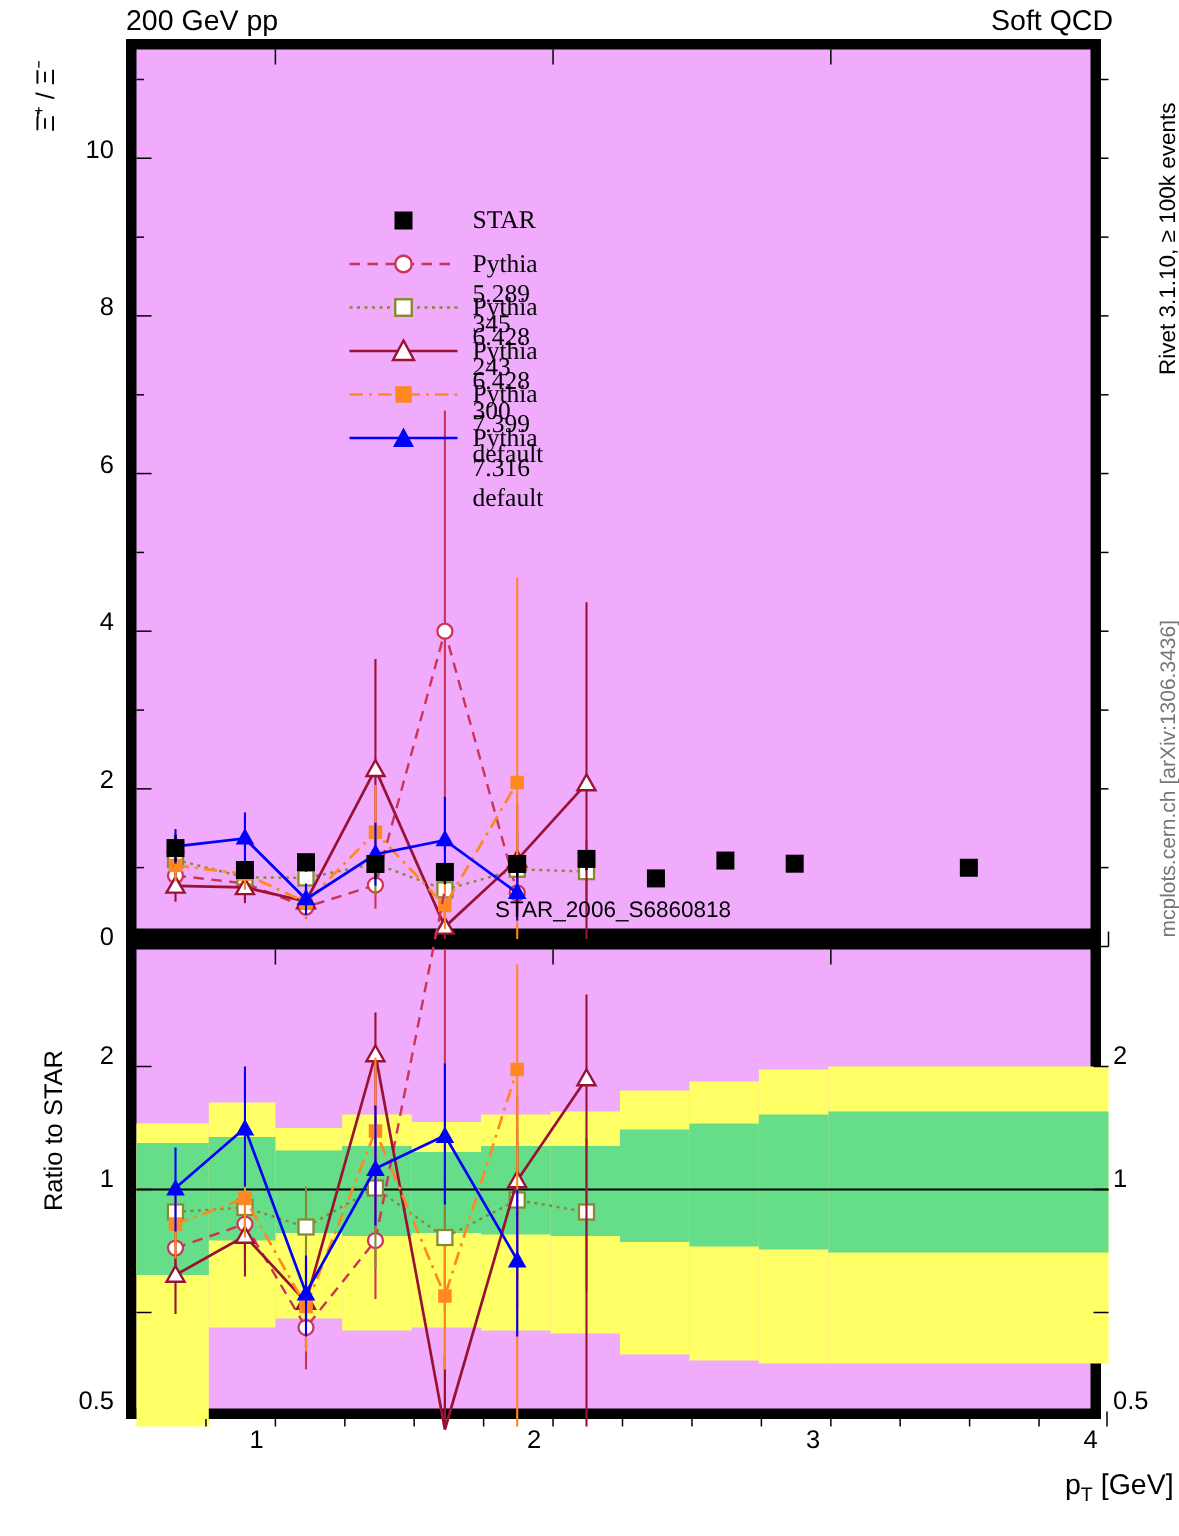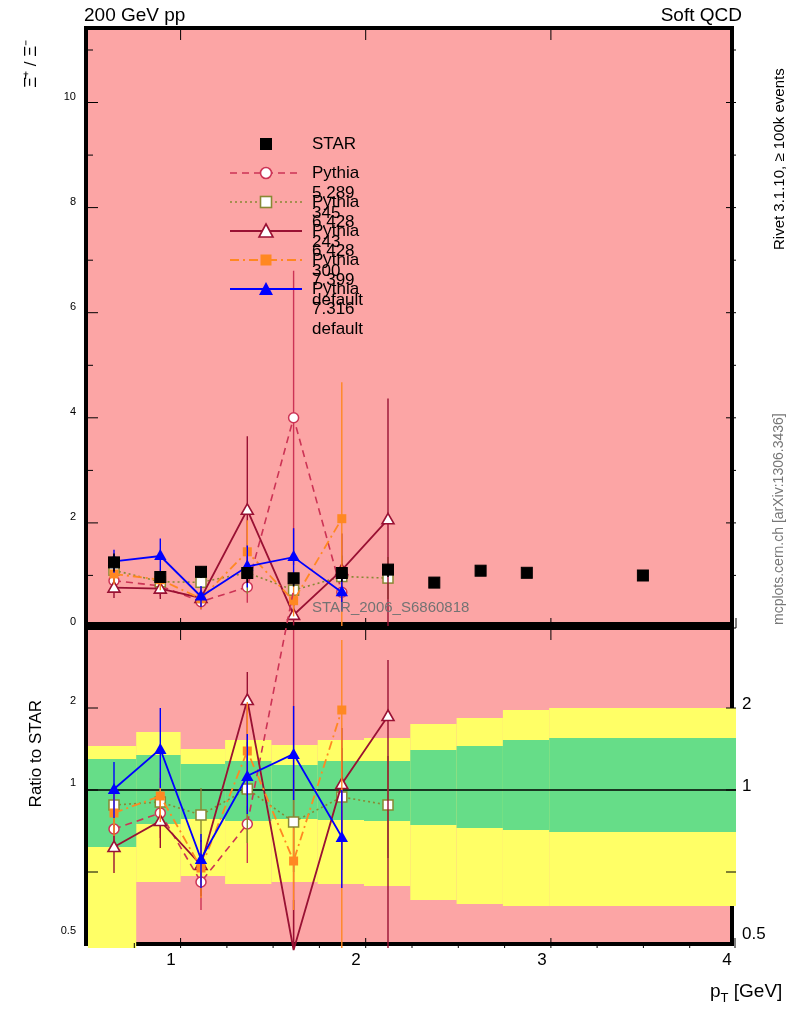--- a/index.html
+++ b/index.html
@@ -21,35 +21,35 @@
   
   .vert{
     position:absolute;
     transform-origin:0 0;
     white-space:nowrap;
   }
   #rv1{left:770px;top:250px;transform:rotate(-90deg);font-size:15px;}
   #rv2{left:770px;top:625px;transform:rotate(-90deg);font-size:14px;color:#777;}
 
   
-  .panel{position:absolute;border:4px solid #000000;box-sizing:border-box;background:#fca5a5;}
+  .panel{position:absolute;border:7px solid #000000;box-sizing:border-box;background:#f0abfc;font-family:Liberation Serif, serif;}
   #panel-top{left:84px;top:26px;width:650px;height:600px;}
   #panel-bot{left:84px;top:626px;width:650px;height:320px;}
 
-  .ylab{position:absolute;font-size:11px;text-align:right;white-space:nowrap;}
+  .ylab{position:absolute;font-size:17px;text-align:right;white-space:nowrap;}
   .ylab-r{position:absolute;font-size:17px;text-align:left;white-space:nowrap;}
   .xlab{position:absolute;font-size:17px;text-align:center;white-space:nowrap;}
 
   
   #ytitle-top{position:absolute;left:18px;top:40px;font-size:17px;transform-origin:0 0;transform:rotate(-90deg) translate(-100%,0);}
   #ytitle-bot{position:absolute;left:26px;top:700px;font-size:17px;transform-origin:0 0;transform:rotate(-90deg) translate(-100%,0);}
   #xtitle{position:absolute;left:690px;top:980px;font-size:19px;margin-left:20px;}
 
   
-  #watermark{position:absolute;left:312px;top:598px;font-size:15px;color:#737373;}
+  #watermark{position:absolute;left:330px;top:598px;font-size:15px;color:#000000;}
 
   
   #legend{position:absolute;left:140px;top:100px;font-size:17px;}
   #legend .row{position:relative;height:29px;}
   #legend .key{position:absolute;left:0;top:0;width:76px;height:29px;}
   #legend .lbl{position:absolute;left:84px;top:4px;}
 
   svg{position:absolute;left:0;top:0;overflow:visible;}
 </style>
 </head>

